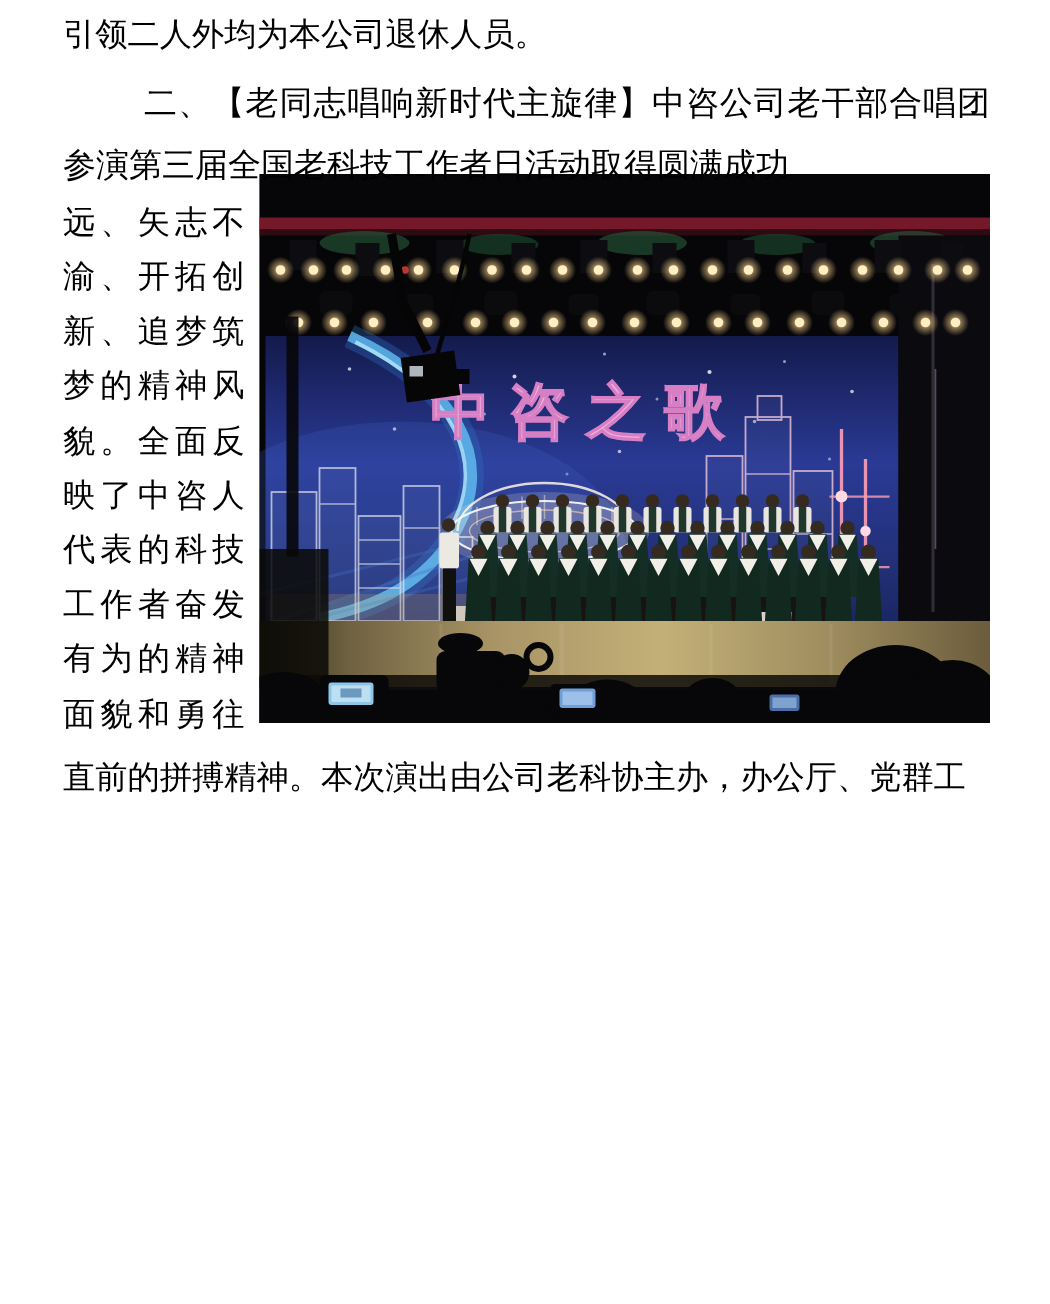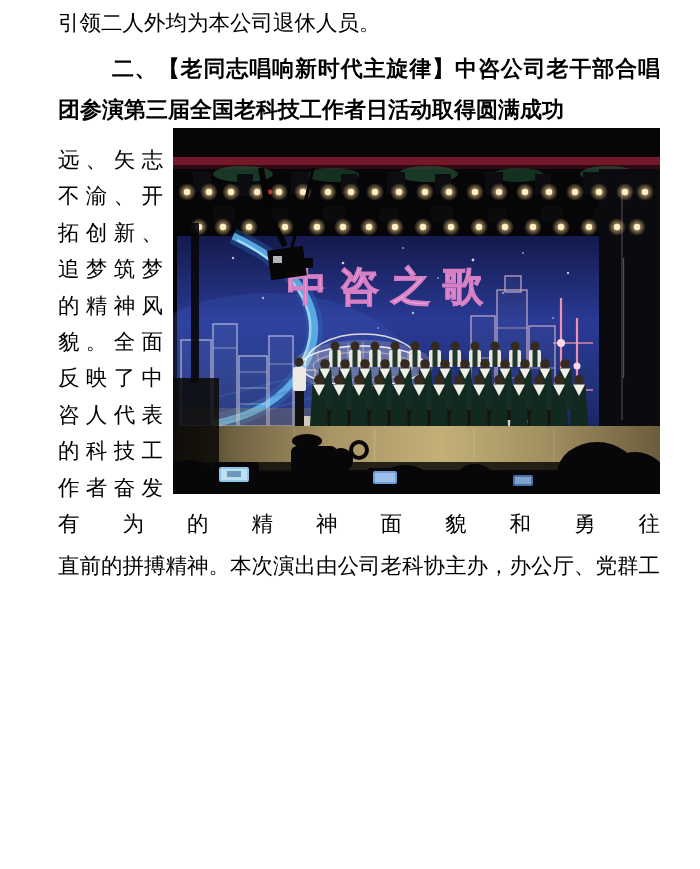--- a/index.html
+++ b/index.html
@@ -1,26 +1,26 @@
 <!DOCTYPE html>
 <html><head>
 <meta charset="utf-8">
 <style>
   html,body{margin:0;padding:0;background:#ffffff;}
   body{
     width:700px;height:869px;overflow:hidden;
     font-family:"Liberation Serif","DejaVu Serif",serif;
     color:#000;
   }
-  .page{box-sizing:border-box;width:700px;height:869px;padding:4px 40px 0 58px;background:#fff;}
+  .page{box-sizing:border-box;width:700px;height:869px;padding:4px 40px 0 42px;background:#fff;}
   .intro{font-size:21.5px;line-height:38px;margin:0;text-align:justify;}
   .heading{
     font-family:"Liberation Sans","DejaVu Sans",sans-serif;
-    font-weight:700;font-size:22px;line-height:41px;
-    text-indent:54px;margin:6px 0 12px 0;text-align:justify;
+    font-weight:400;font-size:22px;line-height:41px;
+    text-indent:54px;margin:6px 0 0 0;text-align:justify;
   }
   .para1{font-size:21.5px;line-height:41px;margin:4px 0 0 0;text-indent:43px;text-align:justify;letter-spacing:-0.2px;}
   .wrapzone{margin:0;}
   .photo-float{
     float:right;width:487px;height:366px;margin:-14px 0 0 10px;
     display:block;background:#060508;
   }
   .para2{
     font-size:21.5px;line-height:36.4px;margin:0;
     text-align:justify;text-align-last:justify;

